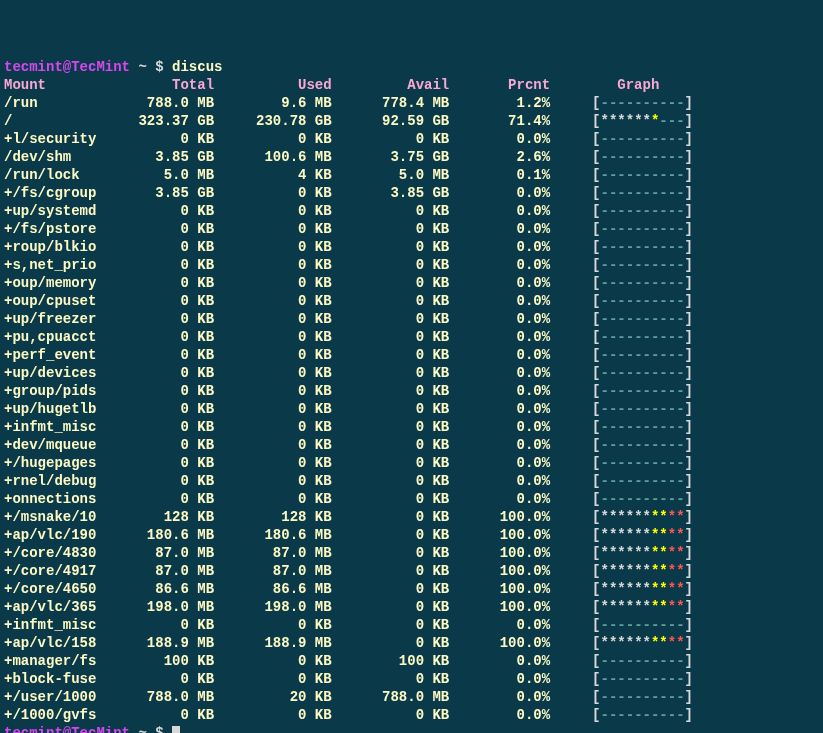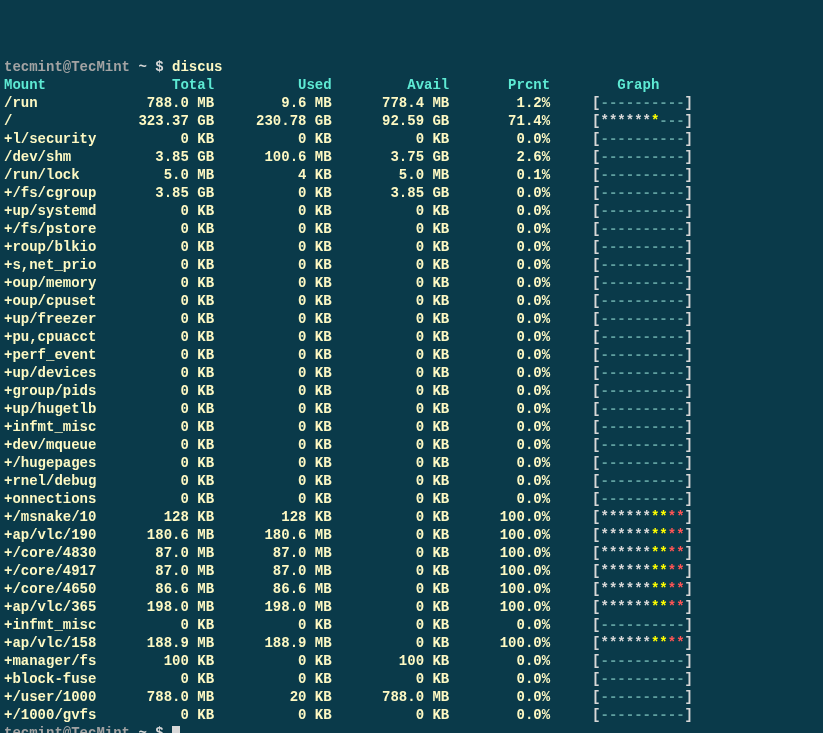--- a/index.html
+++ b/index.html
@@ -10,24 +10,24 @@
     font-size: 14px;
     line-height: 18px;
     color: #d8d8d8;
     white-space: pre;
     font-weight: bold;
     width: 823px;
     height: 733px;
     box-sizing: border-box;
     overflow: hidden;
   }
-  .prompt-user { color: #a3a3a3; }
+  .prompt-user { color: #d946ef; }
   .prompt-sep { color: #d8d8d8; }
   .prompt-dollar { color: #d8d8d8; }
-  .header { color: #5eead4; }
+  .header { color: #f9a8d4; }
   .row { color: #fef9c3; }
   .graph-star { color: #d8d8d8; }
   .graph-yellow { color: #ffff00; }
   .graph-red { color: #ff5555; }
   .graph-dash { color: #5f9f9f; }
   .graph-bracket { color: #d8d8d8; }
   .cursor {
     display: inline-block;
     width: 8px;
     height: 15px;

